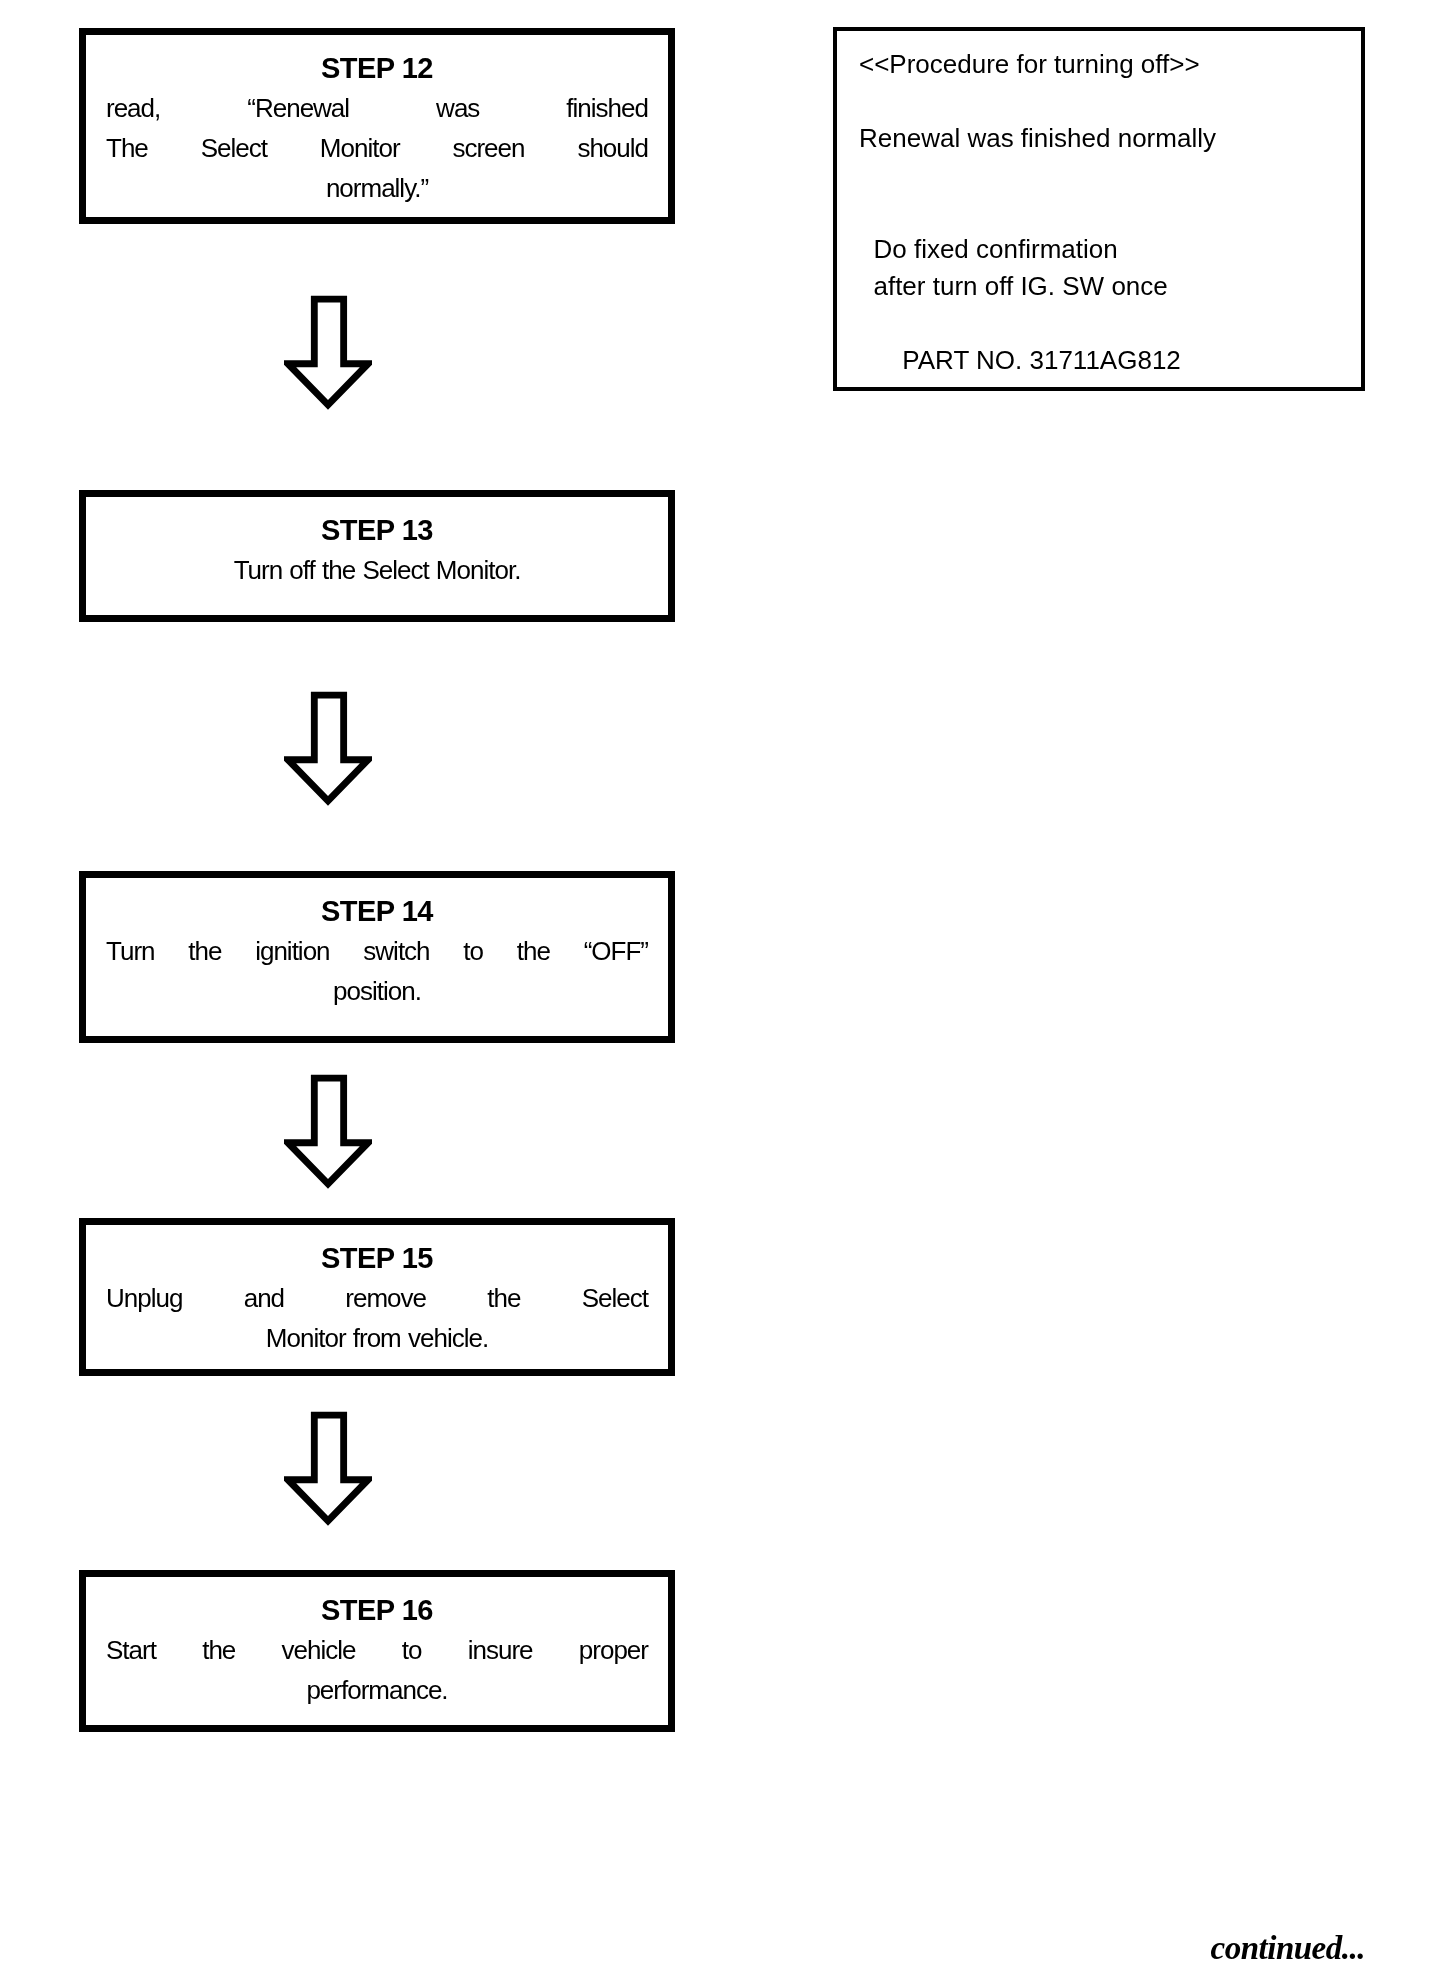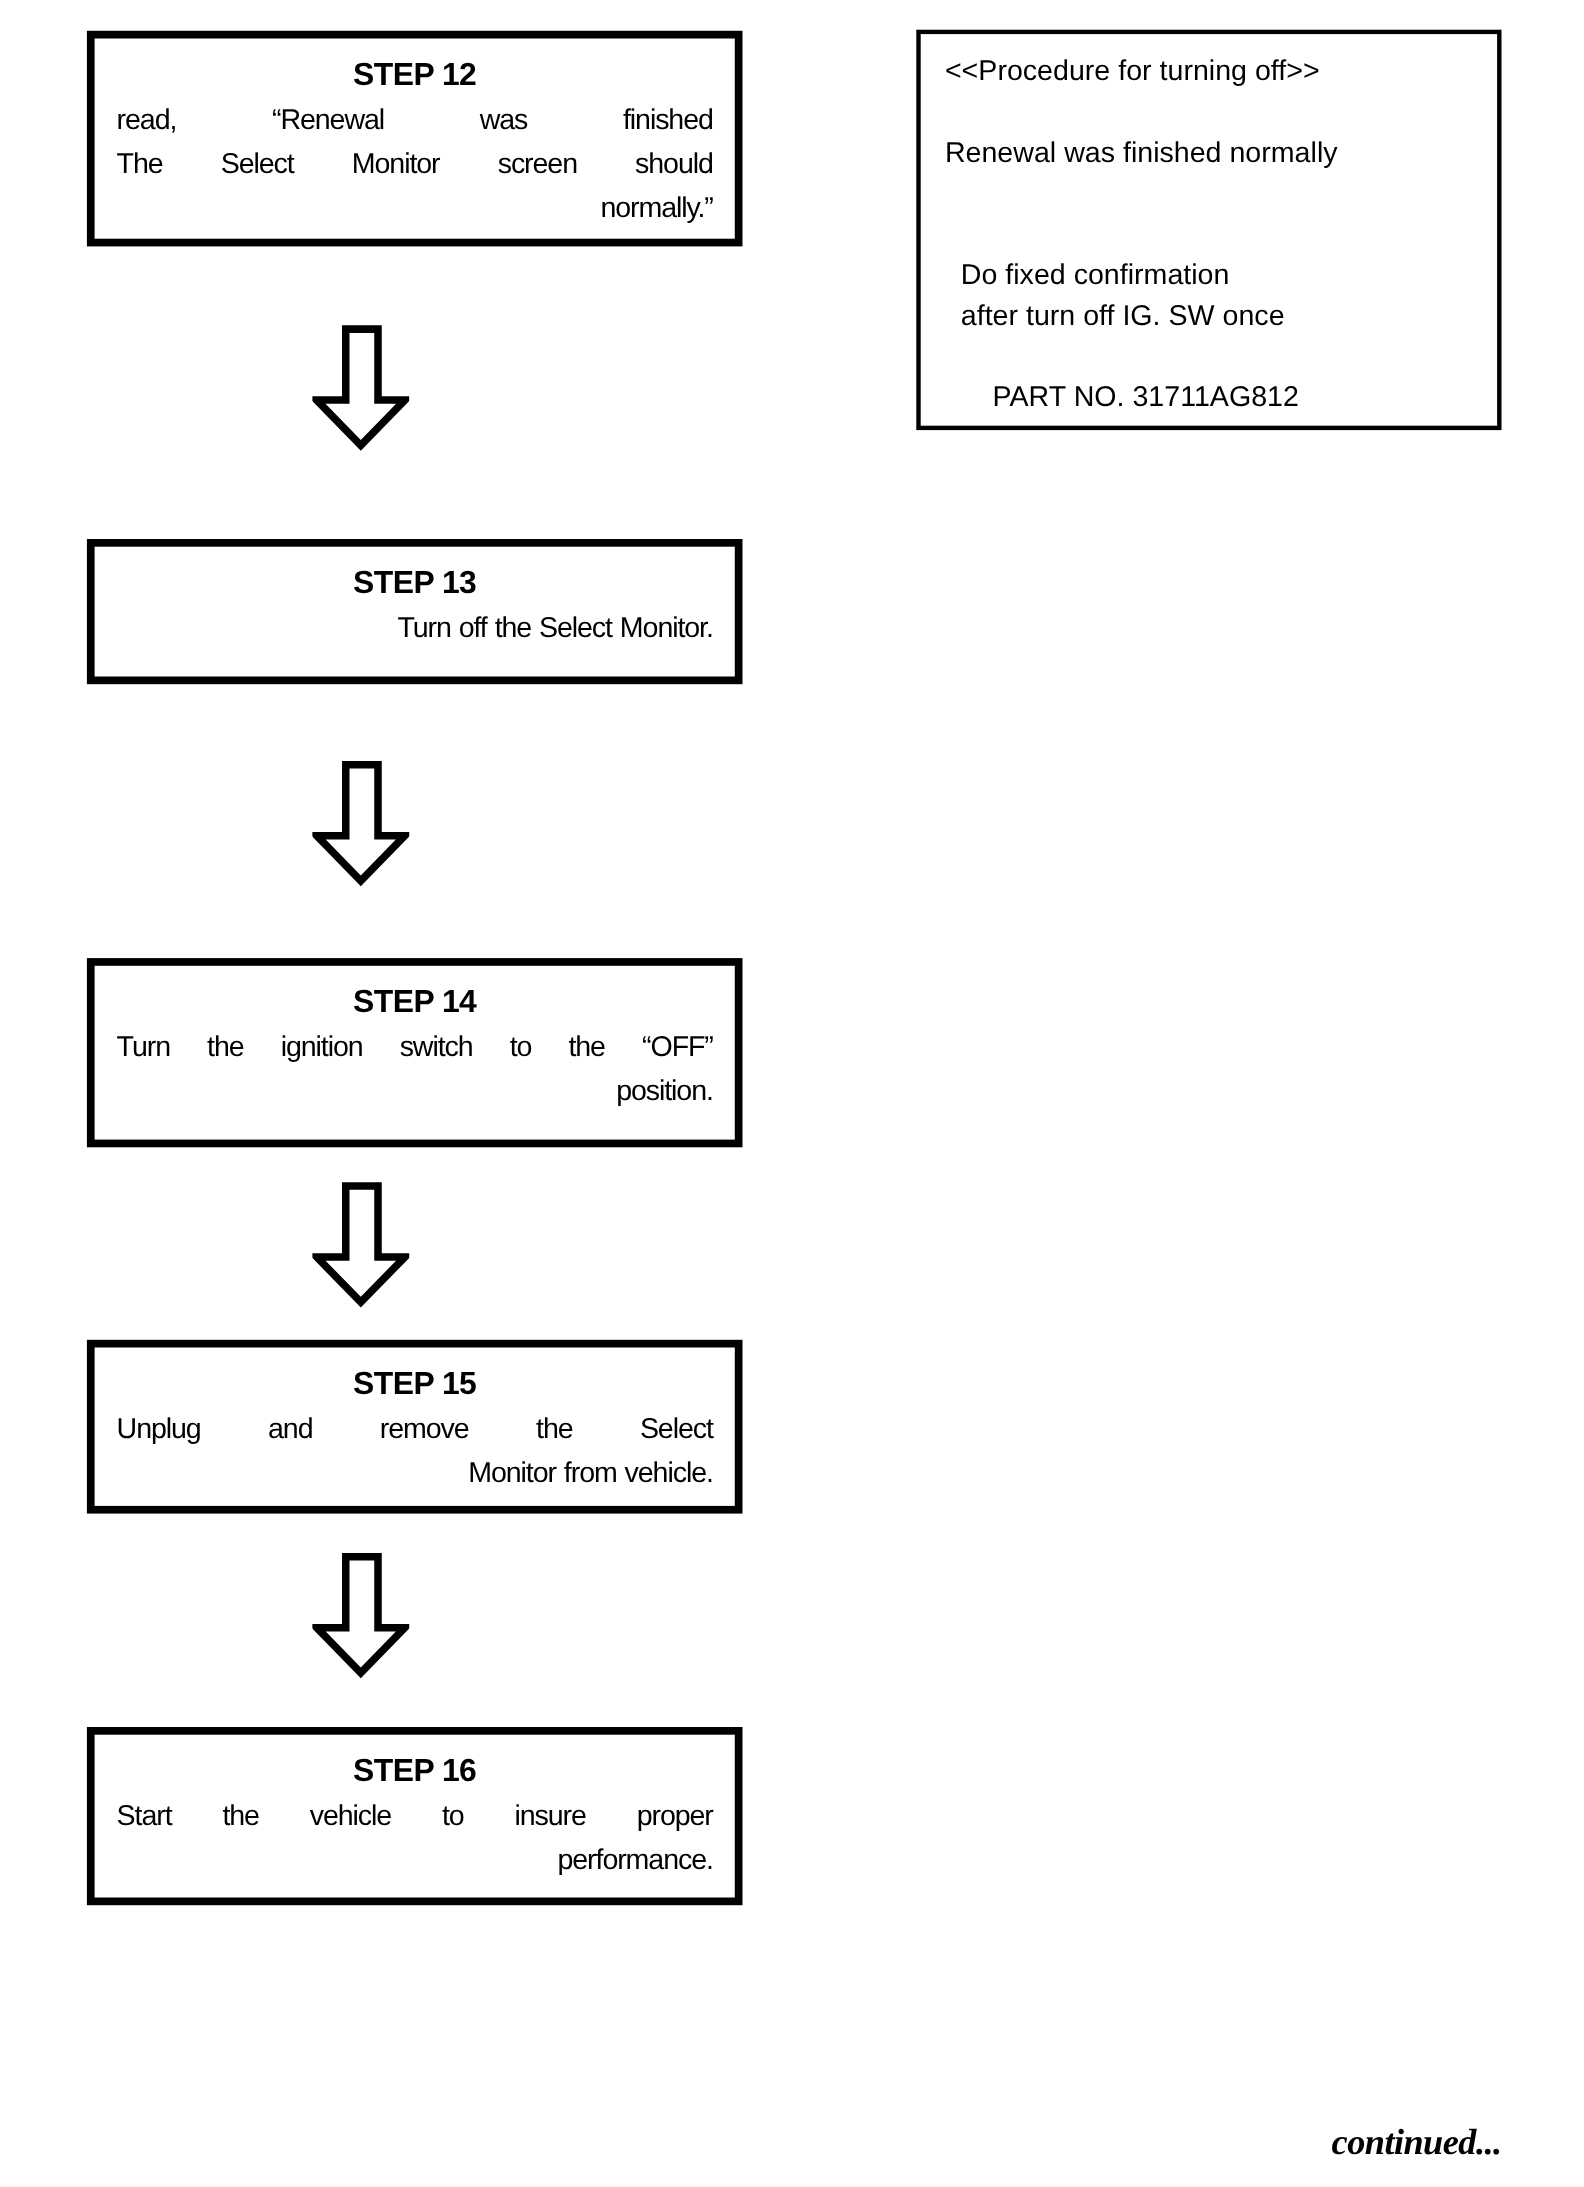--- a/index.html
+++ b/index.html
@@ -27,21 +27,21 @@
     font-size: 29px;
     line-height: 40px;
     text-align: center;
     letter-spacing: -0.5px;
   }
   .step-body { margin-top: 0; }
   .step-line {
     font-size: 26px;
     line-height: 40px;
     letter-spacing: -1px;
-    text-align: right;
+    text-align: center;
     word-spacing: 1px;
   }
   .step-line.just {
     text-align: justify;
     text-align-last: justify;
   }
   .flow-arrow {
     position: absolute;
     left: 284px;
     width: 88px;

